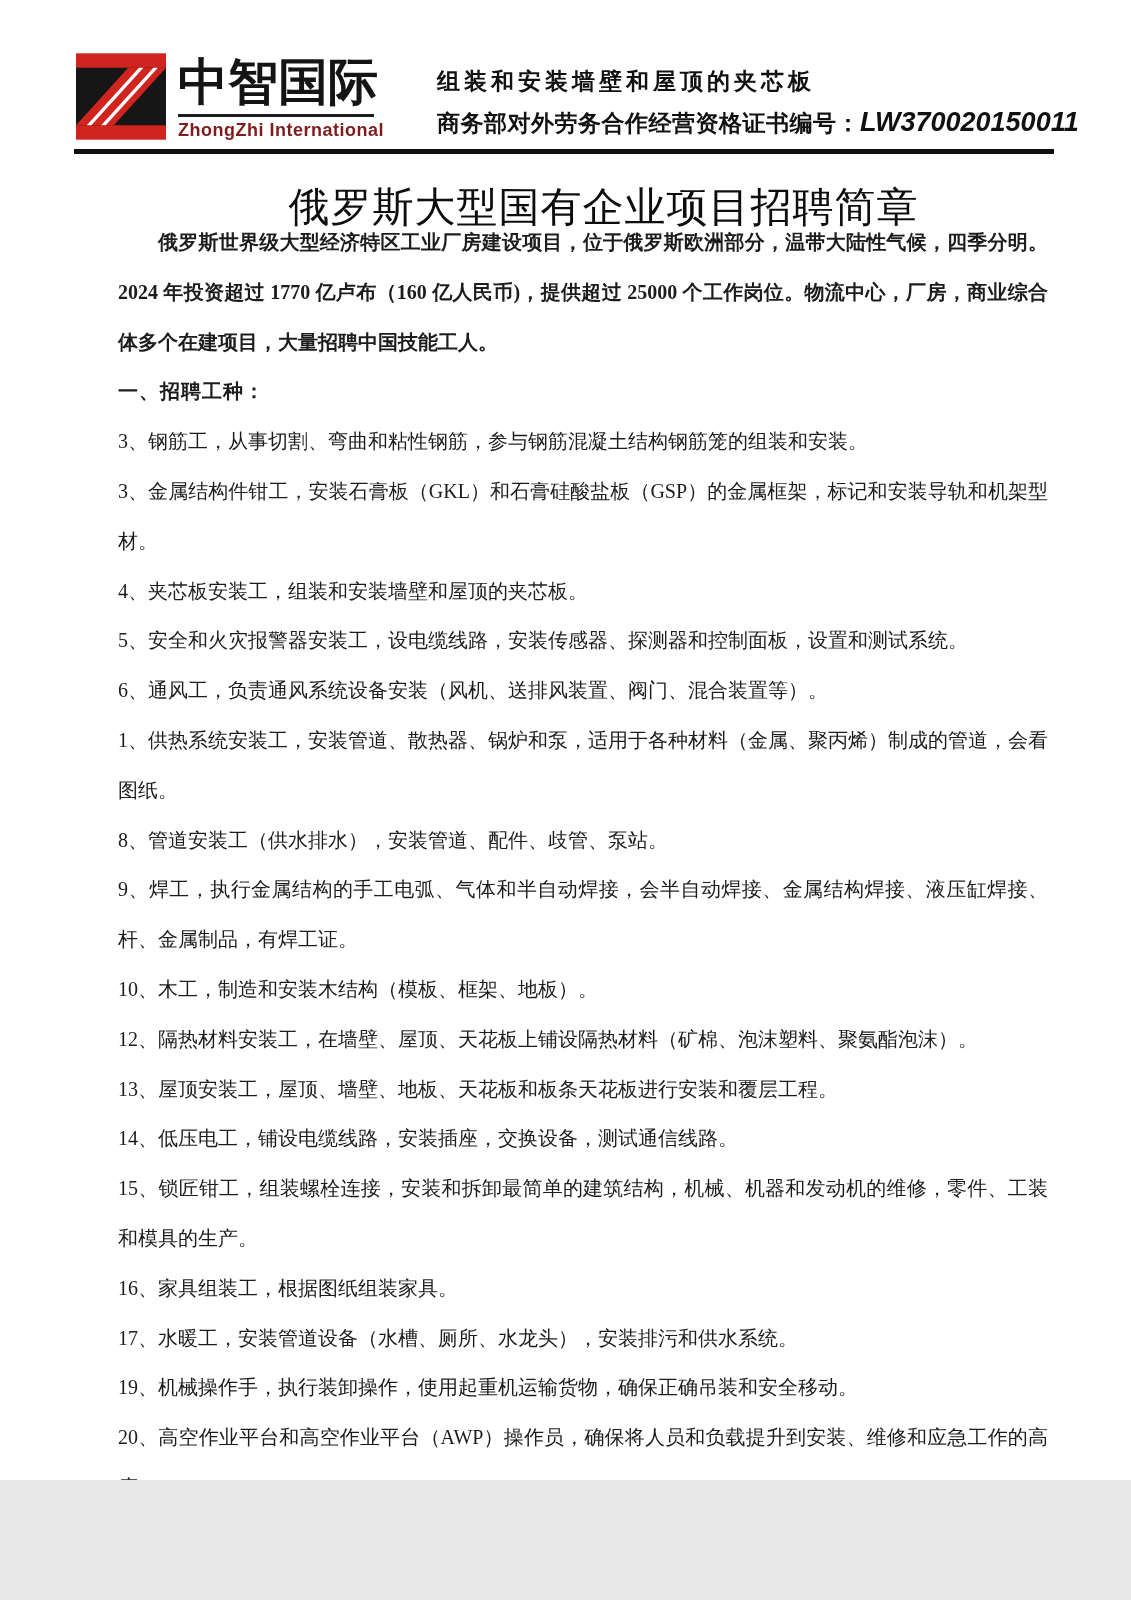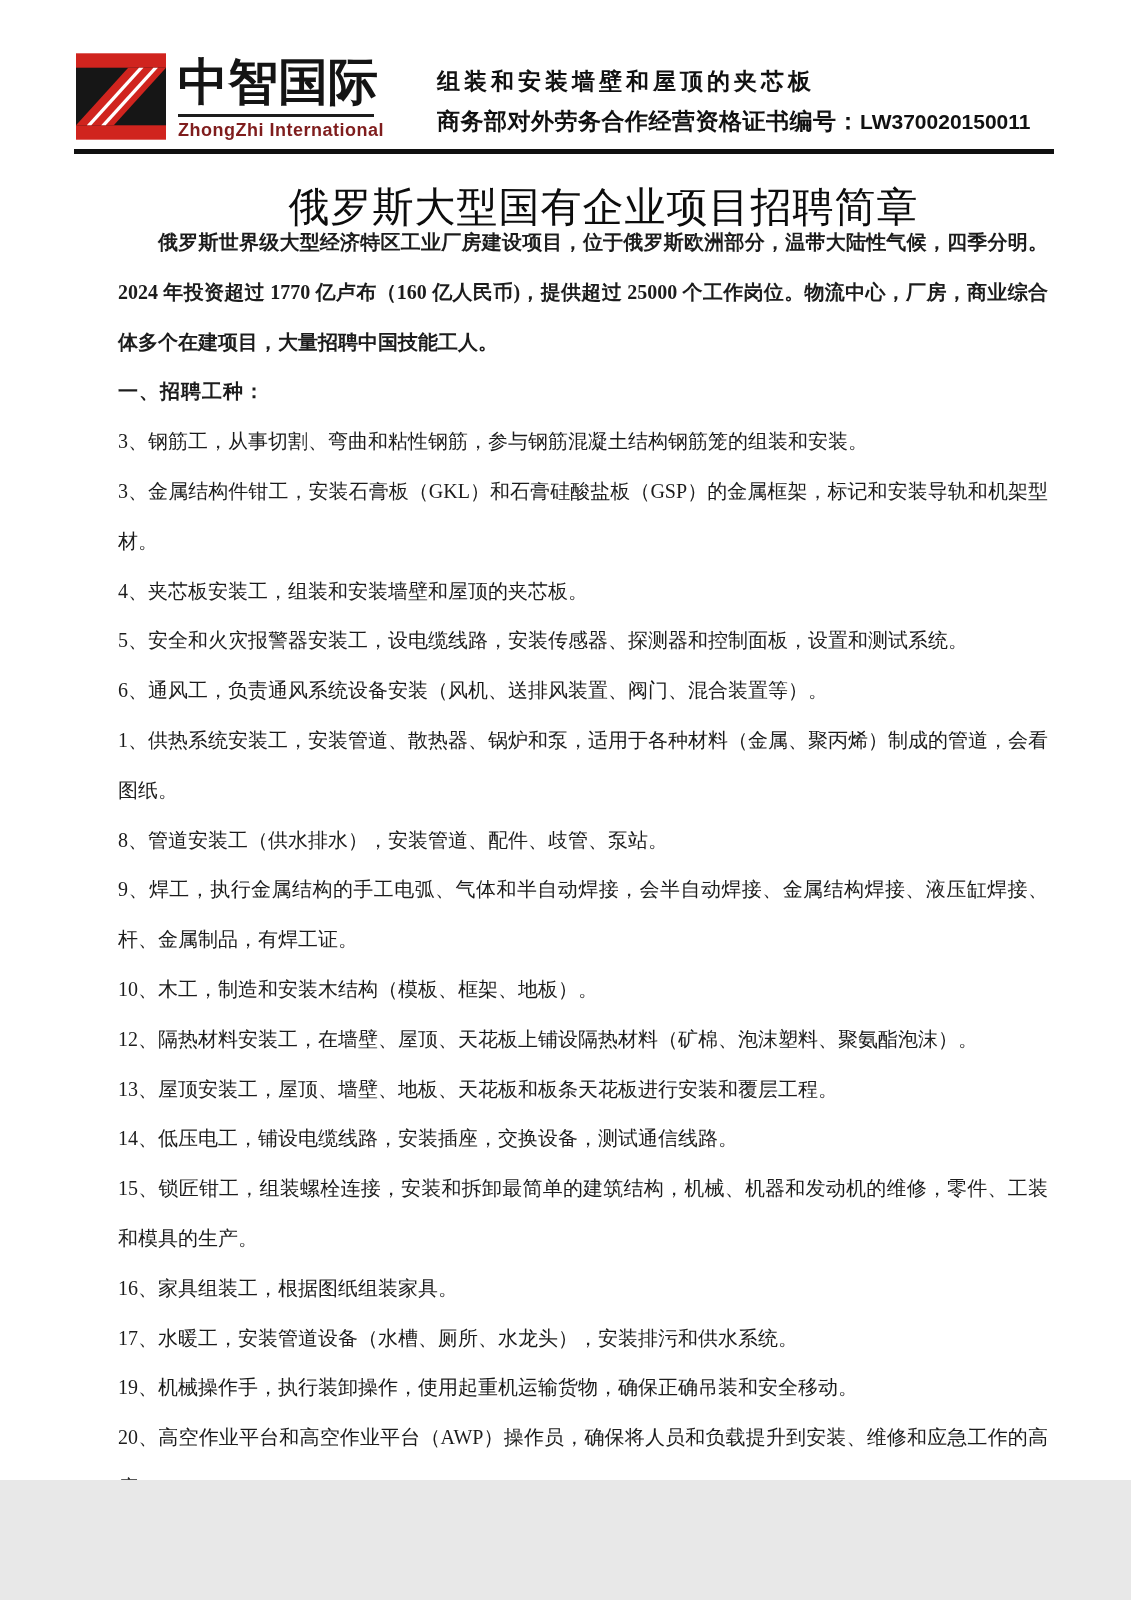--- a/index.html
+++ b/index.html
@@ -36,21 +36,21 @@
 
   .credentials{
     position:absolute;left:437px;top:62px;
     font-weight:700;font-size:23px;line-height:40px;
     color:#111;white-space:nowrap;
   }
   .cred-line1{letter-spacing:4px;}
   .cred-line2{letter-spacing:0.5px;}
   .license-number{
     font-family:"Liberation Sans","DejaVu Sans",sans-serif;
-    font-weight:700;font-size:21px;letter-spacing:0px;
+    font-weight:700;font-size:27px;letter-spacing:0px;font-style:italic;
   }
 
   .header-rule{
     position:absolute;left:74px;top:149px;width:980px;height:5px;
     background:#101010;
   }
 
   
   .doc-title{
     position:absolute;left:0;top:164px;width:100%;

